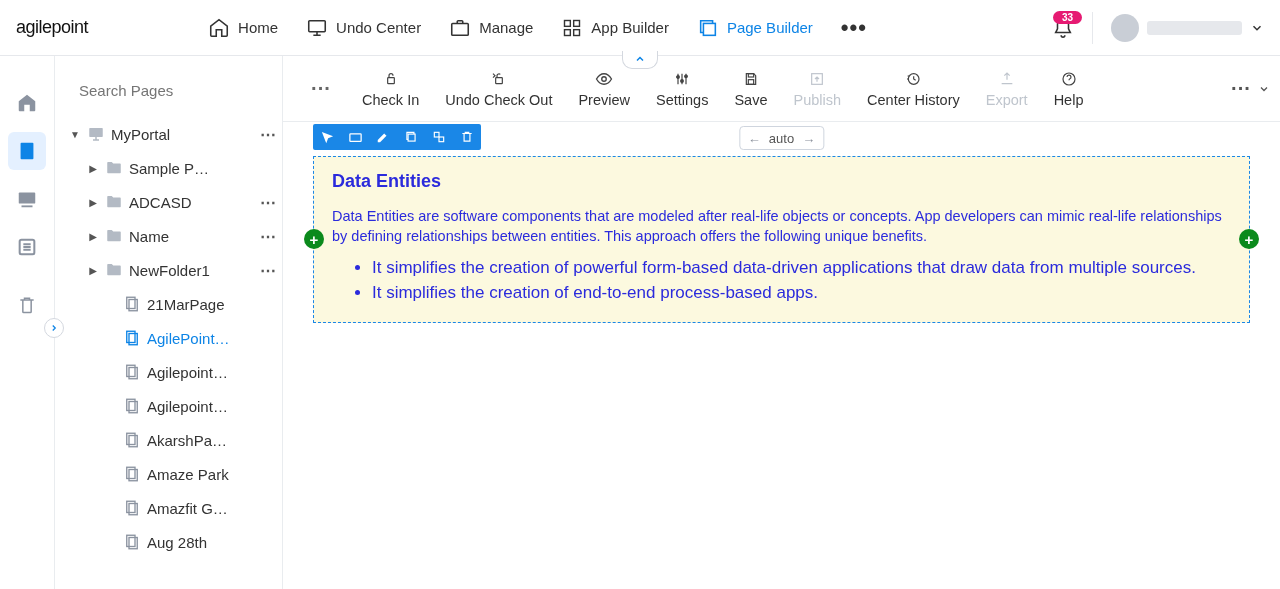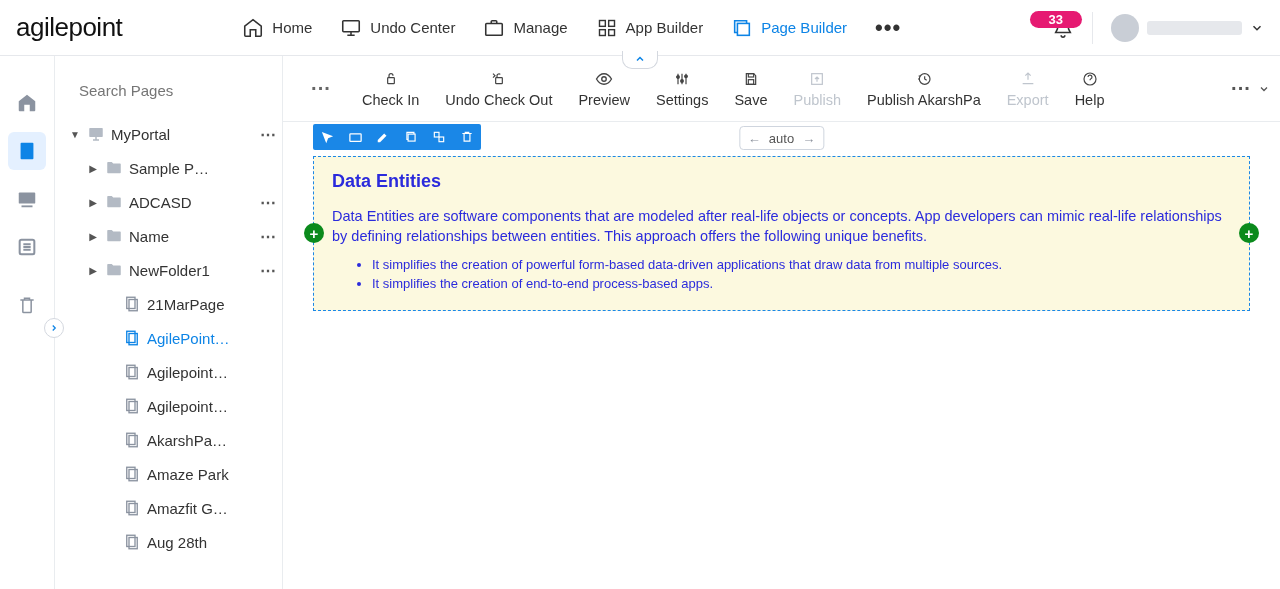--- a/index.html
+++ b/index.html
@@ -1,28 +1,28 @@
 <!DOCTYPE html>
 <html><head>
 <meta charset="utf-8">
 <style>
 * { box-sizing: border-box; margin: 0; padding: 0; }
 body { font-family: -apple-system, BlinkMacSystemFont, "Segoe UI", Arial, sans-serif; font-size: 14px; color: #333; background: #fff; width: 1280px; height: 589px; overflow: hidden; }
 
 
 .header { display: flex; align-items: center; height: 56px; padding: 0 16px; border-bottom: 1px solid #e6e8ec; }
-.logo { font-family: Arial, sans-serif; font-size: 26px; font-weight: 400; color: #111; margin-right: 120px; letter-spacing: -0.5px; }
+.logo { font-family: Arial, sans-serif; font-size: 18px; font-weight: 400; color: #111; margin-right: 120px; letter-spacing: -0.5px; }
 .nav { display: flex; gap: 28px; align-items: center; flex: 1; }
 .nav-item { display: flex; align-items: center; gap: 8px; color: #333; font-size: 15px; cursor: pointer; }
 .nav-item.active { color: #0d84e6; }
 .nav-icon { width: 22px; height: 22px; display: flex; align-items: center; justify-content: center; }
 .more-dots { font-size: 22px; font-weight: bold; color: #333; cursor: pointer; letter-spacing: 1px; }
 .header-right { display: flex; align-items: center; gap: 18px; margin-left: 40px; }
 .bell-wrap { position: relative; cursor: pointer; }
-.badge { position: absolute; top: -6px; right: -8px; background: #e61a72; color: #fff; border-radius: 10px; padding: 1px 19px; font-size: 13px; font-weight: bold; }
+.badge { position: absolute; top: -6px; right: -8px; background: #e61a72; color: #fff; border-radius: 10px; padding: 1px 9px; font-size: 10px; font-weight: bold; }
 .header-div { width: 1px; height: 32px; background: #e6e8ec; }
 .user { display: flex; align-items: center; gap: 8px; cursor: pointer; }
 .avatar { width: 28px; height: 28px; background: #c9ced6; border-radius: 50%; }
 .user-name { background: #e6e8ec; width: 95px; height: 14px; border-radius: 3px; }
 
 
 .collapse-tab { position: absolute; top: 51px; left: 50%; transform: translateX(-50%); width: 36px; height: 18px; border: 1px solid #d4d8df; border-top: none; border-radius: 0 0 10px 10px; background: #fff; display: flex; align-items: center; justify-content: center; cursor: pointer; z-index: 5; }
 .collapse-tab svg { margin-top: -2px; }
 
 
@@ -67,21 +67,21 @@
 .canvas-wrap { position: relative; flex: 1; padding: 12px 30px; overflow: auto; }
 .sel-toolbar { position: absolute; top: 2px; left: 30px; display: flex; background: #1a87e7; border-radius: 2px; z-index: 3; }
 .sel-btn { width: 28px; height: 26px; display: flex; align-items: center; justify-content: center; color: #fff; cursor: pointer; }
 .auto-pill { position: absolute; top: 4px; left: 50%; transform: translateX(-50%); border: 1px solid #cfd5de; border-radius: 4px; background: #fff; height: 24px; display: flex; align-items: center; gap: 8px; padding: 0 8px; color: #555; font-size: 13px; z-index: 3; }
 .auto-pill .arrow { color: #8a909b; cursor: pointer; }
 
 .content-block { position: relative; margin-top: 22px; background: #fcf9df; border: 1px dashed #1a87e7; padding: 14px 18px 16px 18px; }
 .content-block h2 { color: #2b2bdc; font-size: 18px; font-weight: 700; margin-bottom: 14px; }
 .content-block p { color: #2b2bdc; font-size: 14.5px; line-height: 1.4; margin-top: 8px; }
 .content-block ul { margin-top: 8px; padding-left: 40px; }
-.content-block li { color: #2b2bdc; font-size: 13px; line-height: 1.5; }
+.content-block li { color: #2b2bdc; font-size: 17px; line-height: 1.5; }
 .add-btn { position: absolute; width: 20px; height: 20px; border-radius: 50%; background: #0b8a1c; color: #fff; display: flex; align-items: center; justify-content: center; font-size: 15px; font-weight: bold; cursor: pointer; z-index: 4; }
 .add-left { left: -10px; top: 50%; transform: translateY(-50%); }
 .add-right { right: -10px; top: 50%; transform: translateY(-50%); }
 
 svg { display: block; }
 </style>
 </head>
 <body>
 
 <div class="header">
@@ -400,21 +400,21 @@
             </span>
             <span class="tlabel">Publish</span>
           </div>
           <div class="tool">
             <span class="ticon">
               <svg width="16" height="16" viewBox="0 0 24 24" fill="none" stroke="currentColor" stroke-width="1.8">
                 <circle cx="13" cy="12" r="8"></circle>
                 <path d="M13 8v4l3 2M3 12h2M4 7l2 1"></path>
               </svg>
             </span>
-            <span class="tlabel">Publish AkarshPa</span>
+            <span class="tlabel">Center History</span>
           </div>
           <div class="tool disabled">
             <span class="ticon">
               <svg width="16" height="16" viewBox="0 0 24 24" fill="none" stroke="currentColor" stroke-width="1.8">
                 <path d="M12 3v10M8 7l4-4 4 4M4 19h16"></path>
               </svg>
             </span>
             <span class="tlabel">Export</span>
           </div>
           <div class="tool">

